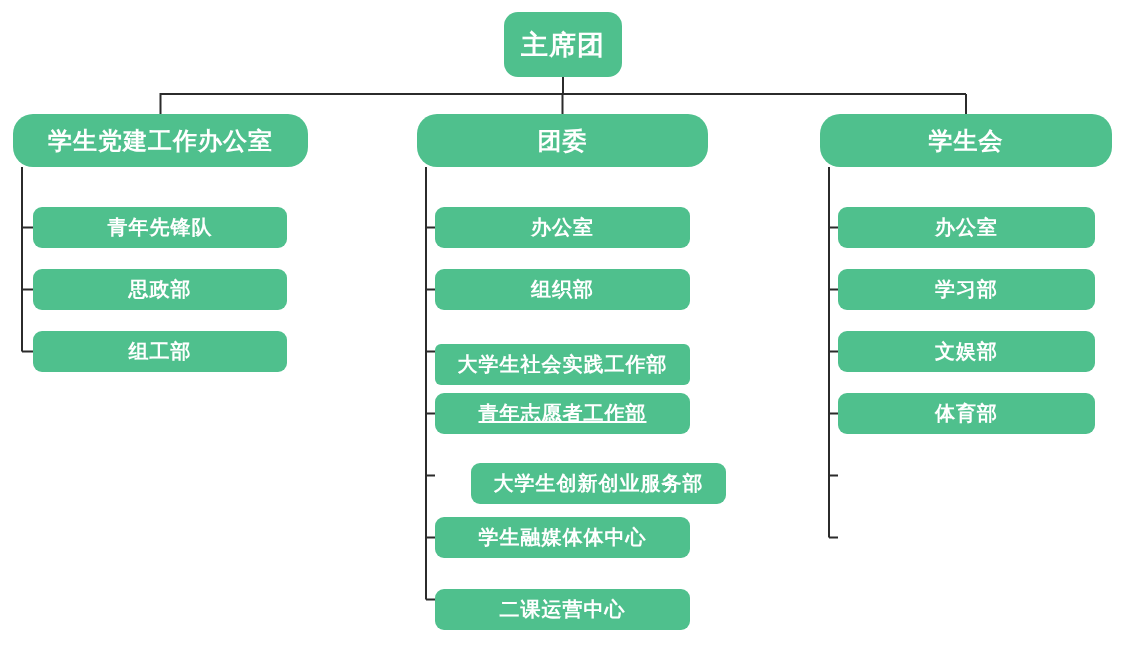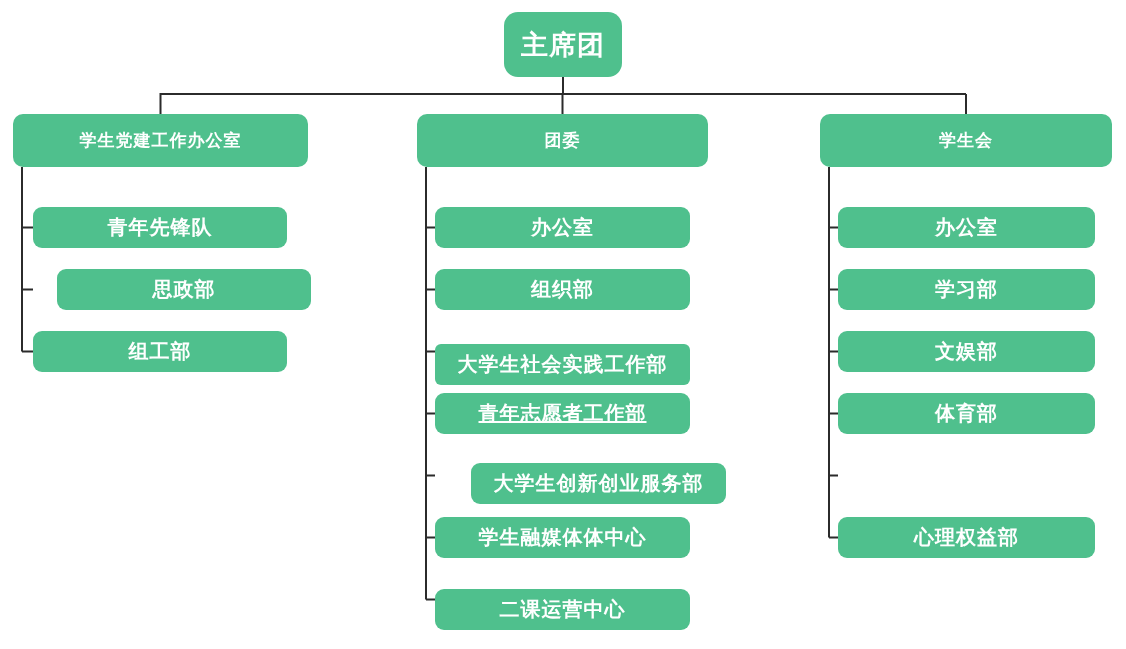--- a/index.html
+++ b/index.html
@@ -41,22 +41,22 @@
     font-weight: 700;
     letter-spacing: 1px;
     white-space: nowrap;
     text-align: center;
   }
   .root-node {
     border-radius: 14px;
     font-size: 27px;
   }
   .header-node {
-    border-radius: 10px;
-    font-size: 17px;
+    border-radius: 20px;
+    font-size: 24px;
   }
   .child-node {
     border-radius: 9px;
     font-size: 20px;
   }
 </style>
 </head>
 <body>
 
 <div class="canvas">
@@ -74,30 +74,29 @@
 
   <div class="node root-node" style="left:504px; top:12px; width:118px; height:65px;">主席团</div>
 
   <div class="node header-node" style="left:13px; top:114px; width:295px; height:53px;">学生党建工作办公室</div>
 
   <div class="node header-node" style="left:417px; top:114px; width:291px; height:53px;">团委</div>
 
   <div class="node child-node" style="left:33px; top:207px; width:254px; height:41px;">青年先锋队</div>
 
   <div class="node header-node" style="left:820px; top:114px; width:292px; height:53px;">学生会</div>
-  <div class="node child-node" style="left:33px; top:269px; width:254px; height:41px;margin-left:24px;">思政部</div>
+  <div class="node child-node" style="left:33px; top:269px; width:254px; height:41px;">思政部</div>
   <div class="node child-node" style="left:33px; top:331px; width:254px; height:41px;">组工部</div>
 
   <div class="node child-node" style="left:435px; top:207px; width:255px; height:41px;">办公室</div>
   <div class="node child-node" style="left:435px; top:269px; width:255px; height:41px;">组织部</div>
   <div class="node child-node" style="left:435px; top:344px; width:255px; height:41px;border-radius:6px;">大学生社会实践工作部</div>
   <div class="node child-node" style="left:435px; top:393px; width:255px; height:41px;text-decoration:underline;">青年志愿者工作部</div>
   <div class="node child-node" style="left:435px; top:463px; width:255px; height:41px;margin-left:36px;">大学生创新创业服务部</div>
   <div class="node child-node" style="left:435px; top:517px; width:255px; height:41px;">学生融媒体体中心</div>
   <div class="node child-node" style="left:435px; top:589px; width:255px; height:41px;">二课运营中心</div>
 
   <div class="node child-node" style="left:838px; top:207px; width:257px; height:41px;">办公室</div>
   <div class="node child-node" style="left:838px; top:269px; width:257px; height:41px;">学习部</div>
   <div class="node child-node" style="left:838px; top:331px; width:257px; height:41px;">文娱部</div>
   <div class="node child-node" style="left:838px; top:393px; width:257px; height:41px;">体育部</div>
-  <div class="node child-node" style="left:838px; top:517px; width:257px; height:41px;">心理权益部</div>
 
 </div>
 
 </body></html>

